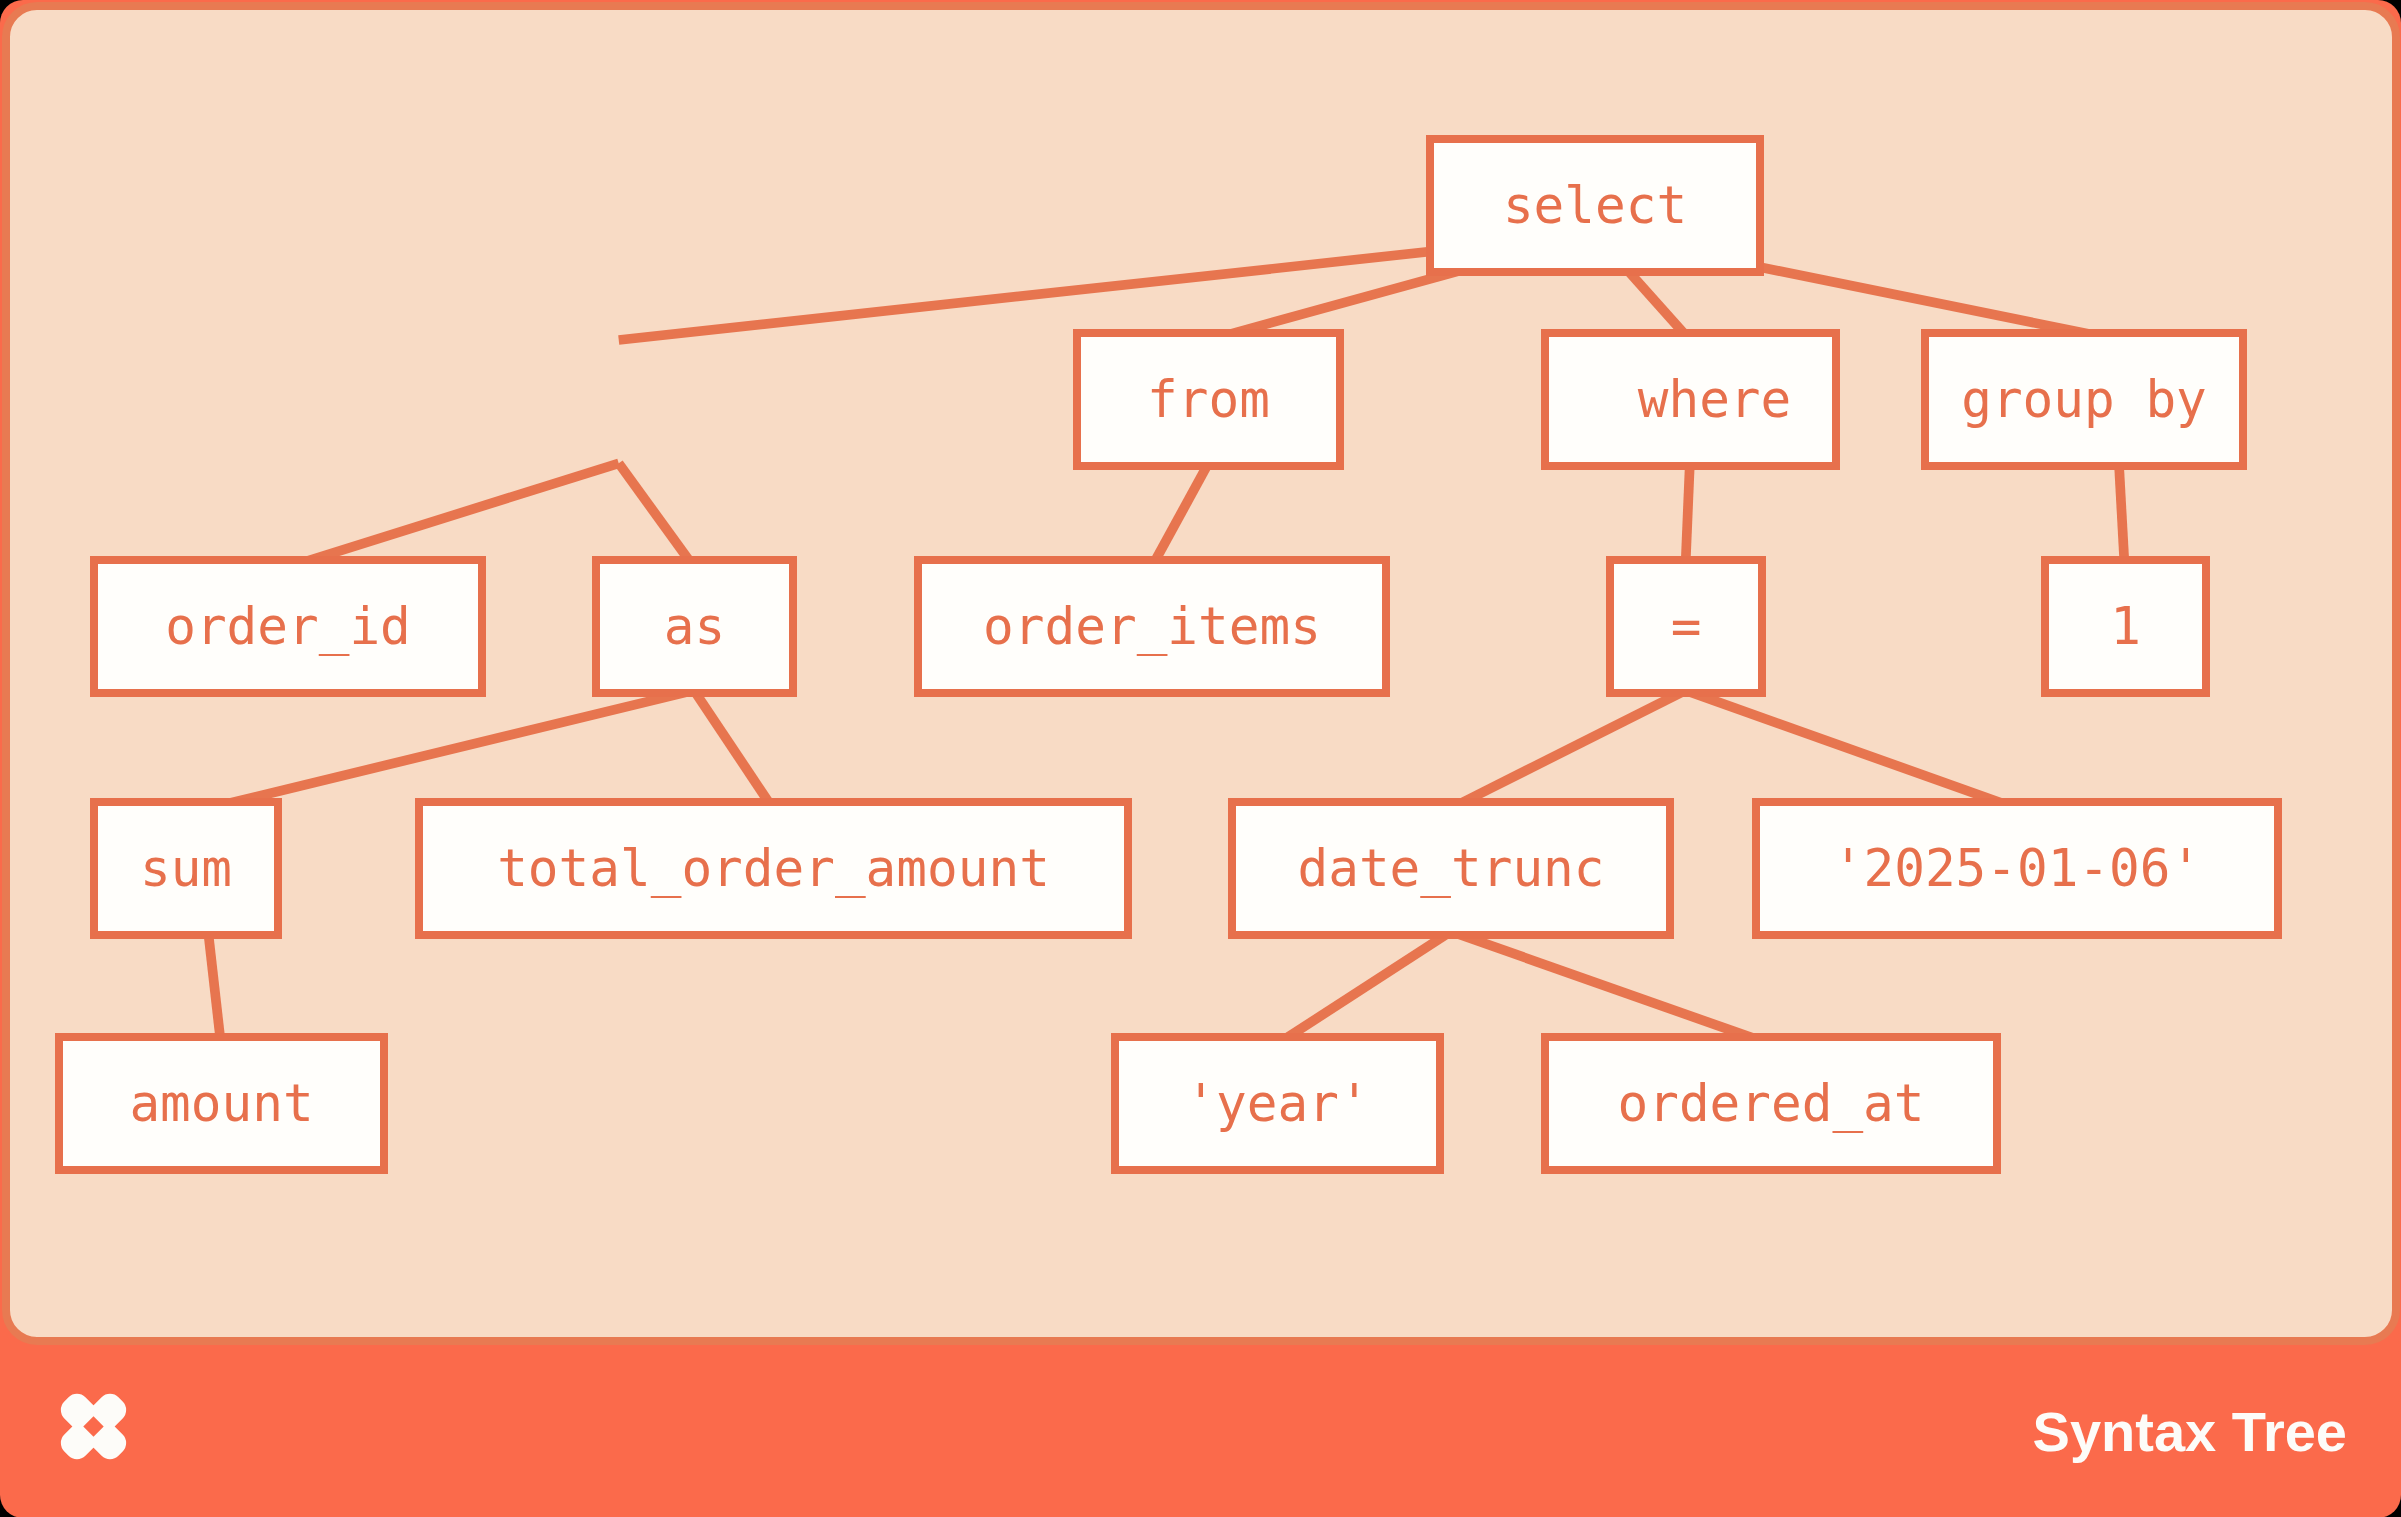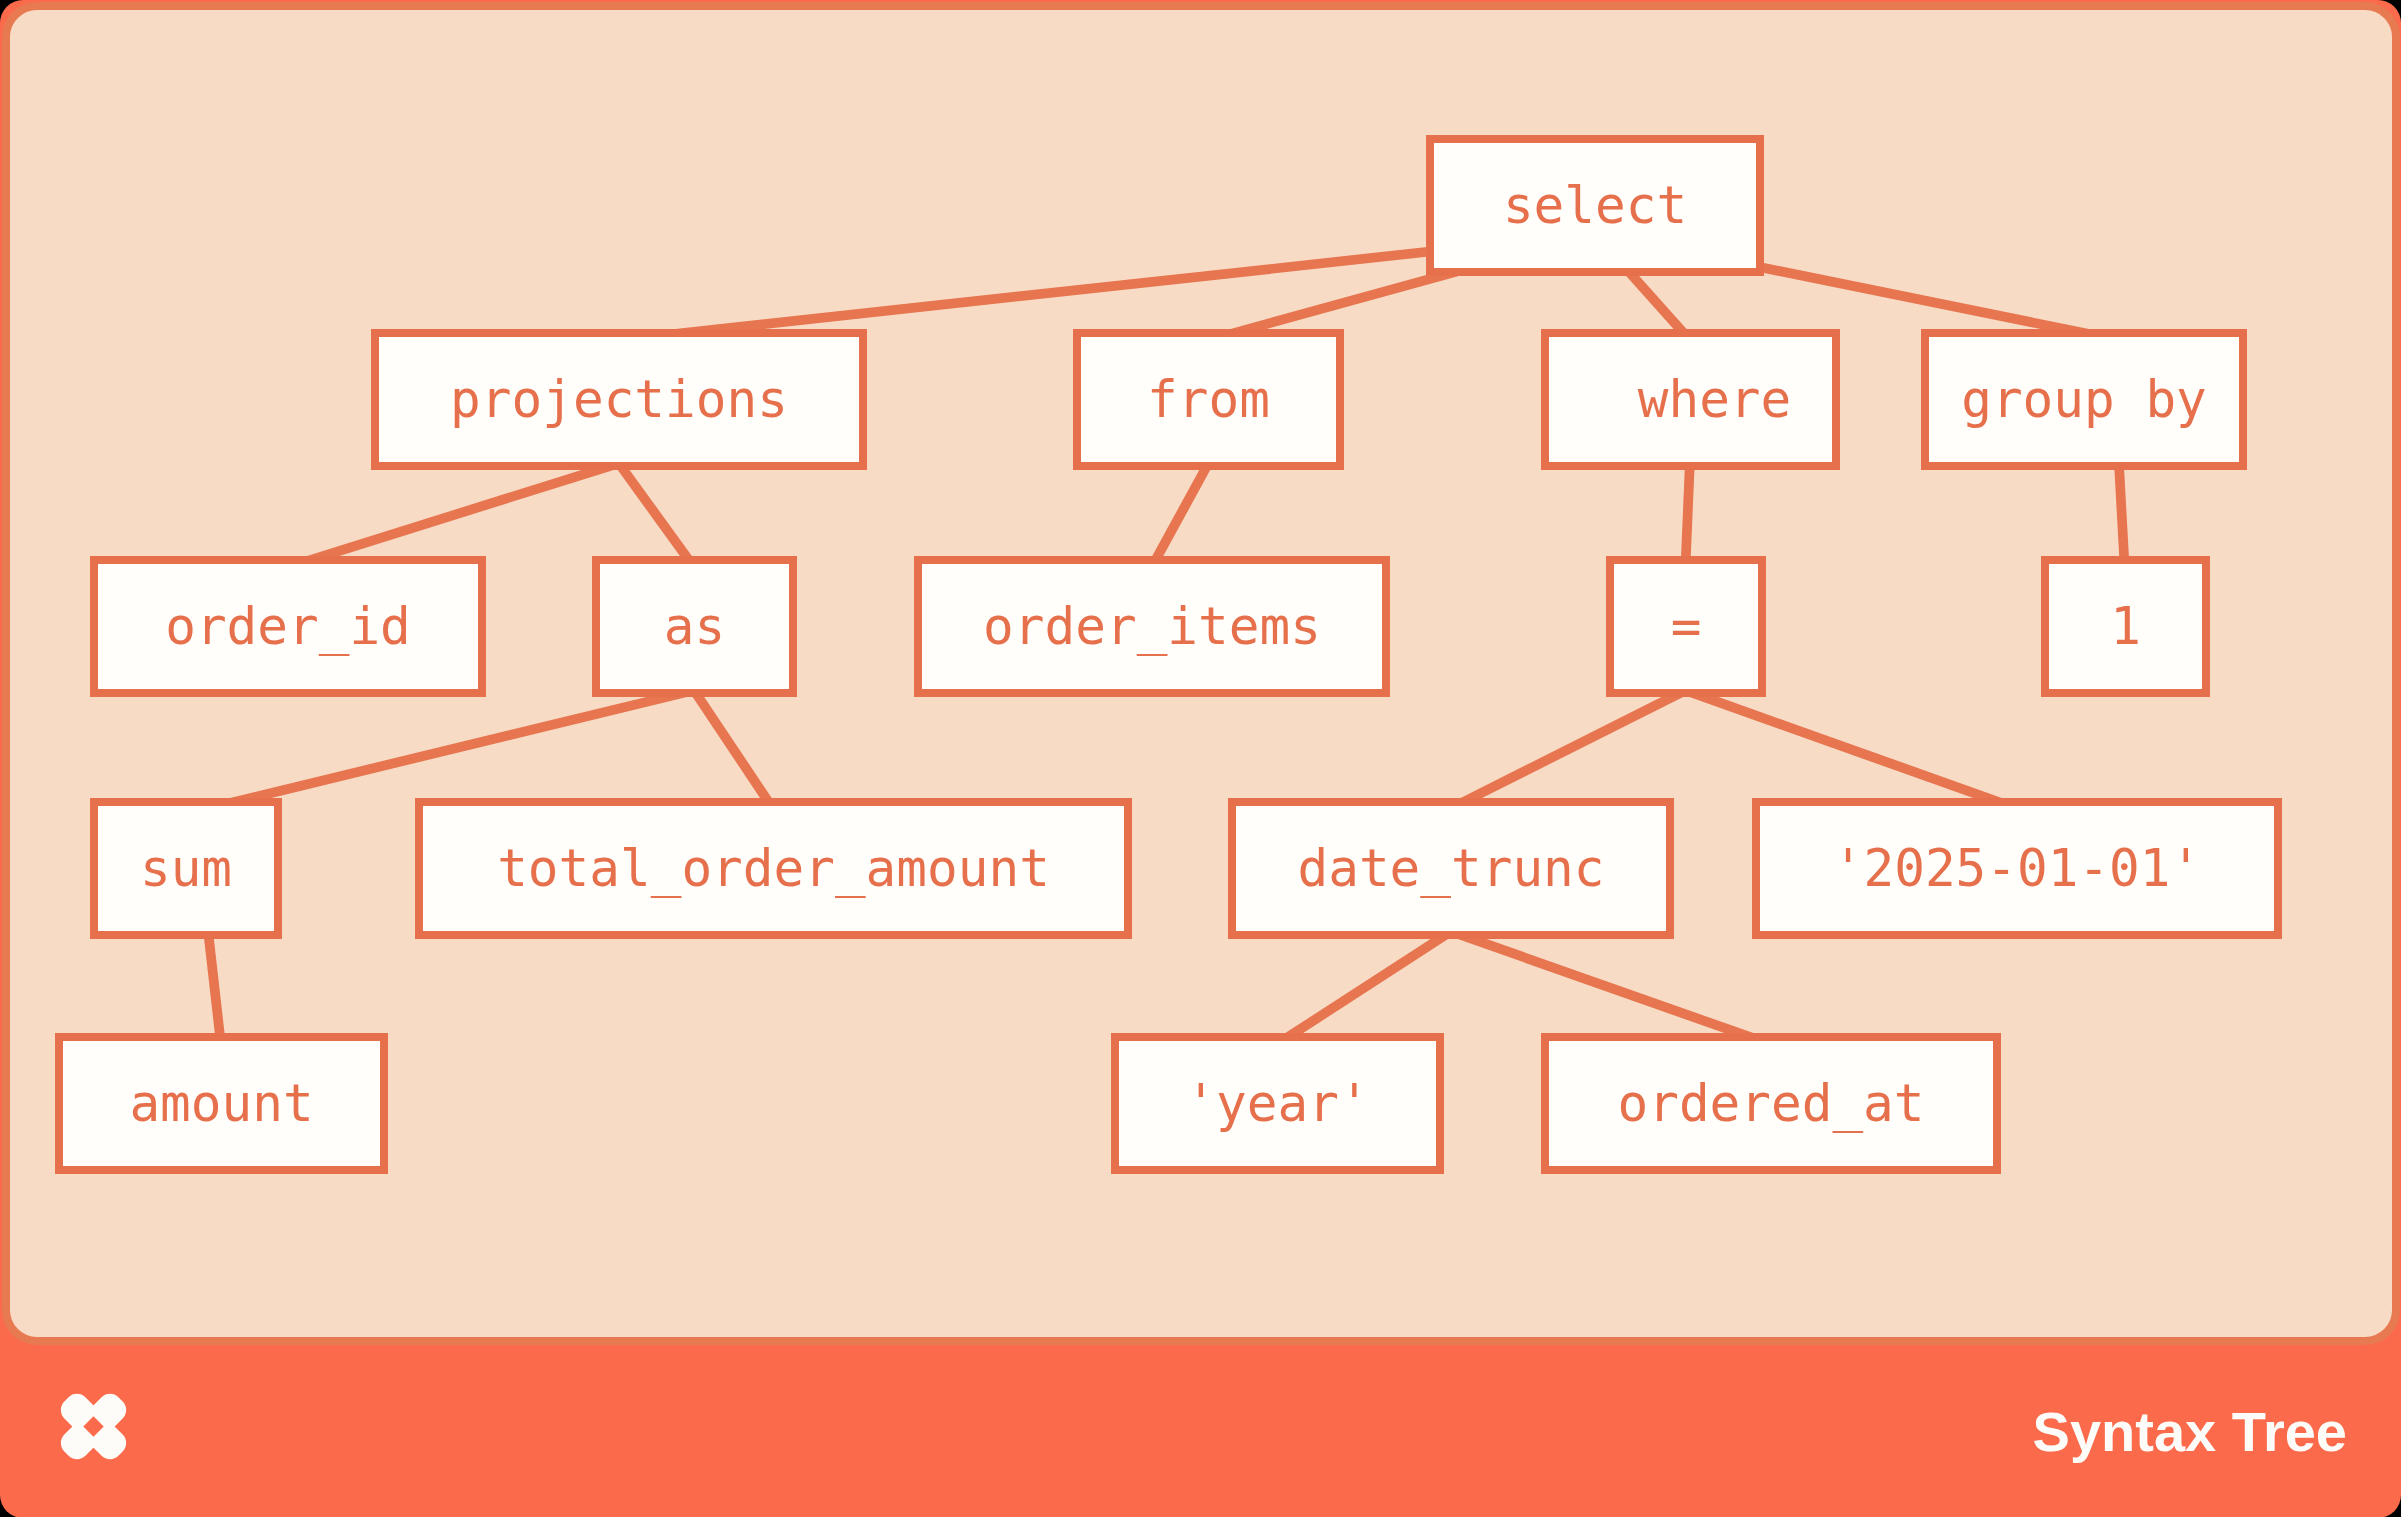--- a/index.html
+++ b/index.html
@@ -84,33 +84,32 @@
       <line x1="788.5" y1="784" x2="236.5" y2="918" stroke="#E7754F" stroke-width="11"></line>
       <line x1="788.5" y1="784" x2="878" y2="918" stroke="#E7754F" stroke-width="11"></line>
       <line x1="1915" y1="784" x2="1648.5" y2="918" stroke="#E7754F" stroke-width="11"></line>
       <line x1="1915" y1="784" x2="2291" y2="918" stroke="#E7754F" stroke-width="11"></line>
       <line x1="236.5" y1="1058" x2="251" y2="1186" stroke="#E7754F" stroke-width="11"></line>
       <line x1="1648.5" y1="1058" x2="1451" y2="1186" stroke="#E7754F" stroke-width="11"></line>
       <line x1="1648.5" y1="1058" x2="2011.5" y2="1186" stroke="#E7754F" stroke-width="11"></line>
     </svg>
 
   <div class="node n-select">select</div>
-  <div class="node n-projections">projections</div>
   <div class="node n-from">from</div>
   <div class="node n-where">where</div>
   <div class="node n-group_by">group by</div>
   <div class="node n-order_id">order_id</div>
   <div class="node n-as">as</div>
   <div class="node n-order_items">order_items</div>
   <div class="node n-eq">=</div>
   <div class="node n-one">1</div>
   <div class="node n-sum">sum</div>
   <div class="node n-total_order_amount">total_order_amount</div>
   <div class="node n-date_trunc">date_trunc</div>
-  <div class="node n-date_literal">'2025-01-01'</div>
+  <div class="node n-date_literal">'2025-01-06'</div>
   <div class="node n-year_literal">'year'</div>
   <div class="node n-amount">amount</div>
   <div class="node n-ordered_at">ordered_at</div>
 
   <div class="footer">
     <svg class="brand-logo" viewBox="0 0 100 100" xmlns="http://www.w3.org/2000/svg">
       <g fill="#FDFCF9">
         <rect x="5" y="32.5" width="90" height="35" rx="14" transform="rotate(45 50 50)"></rect>
         <rect x="5" y="32.5" width="90" height="35" rx="14" transform="rotate(-45 50 50)"></rect>
       </g>

